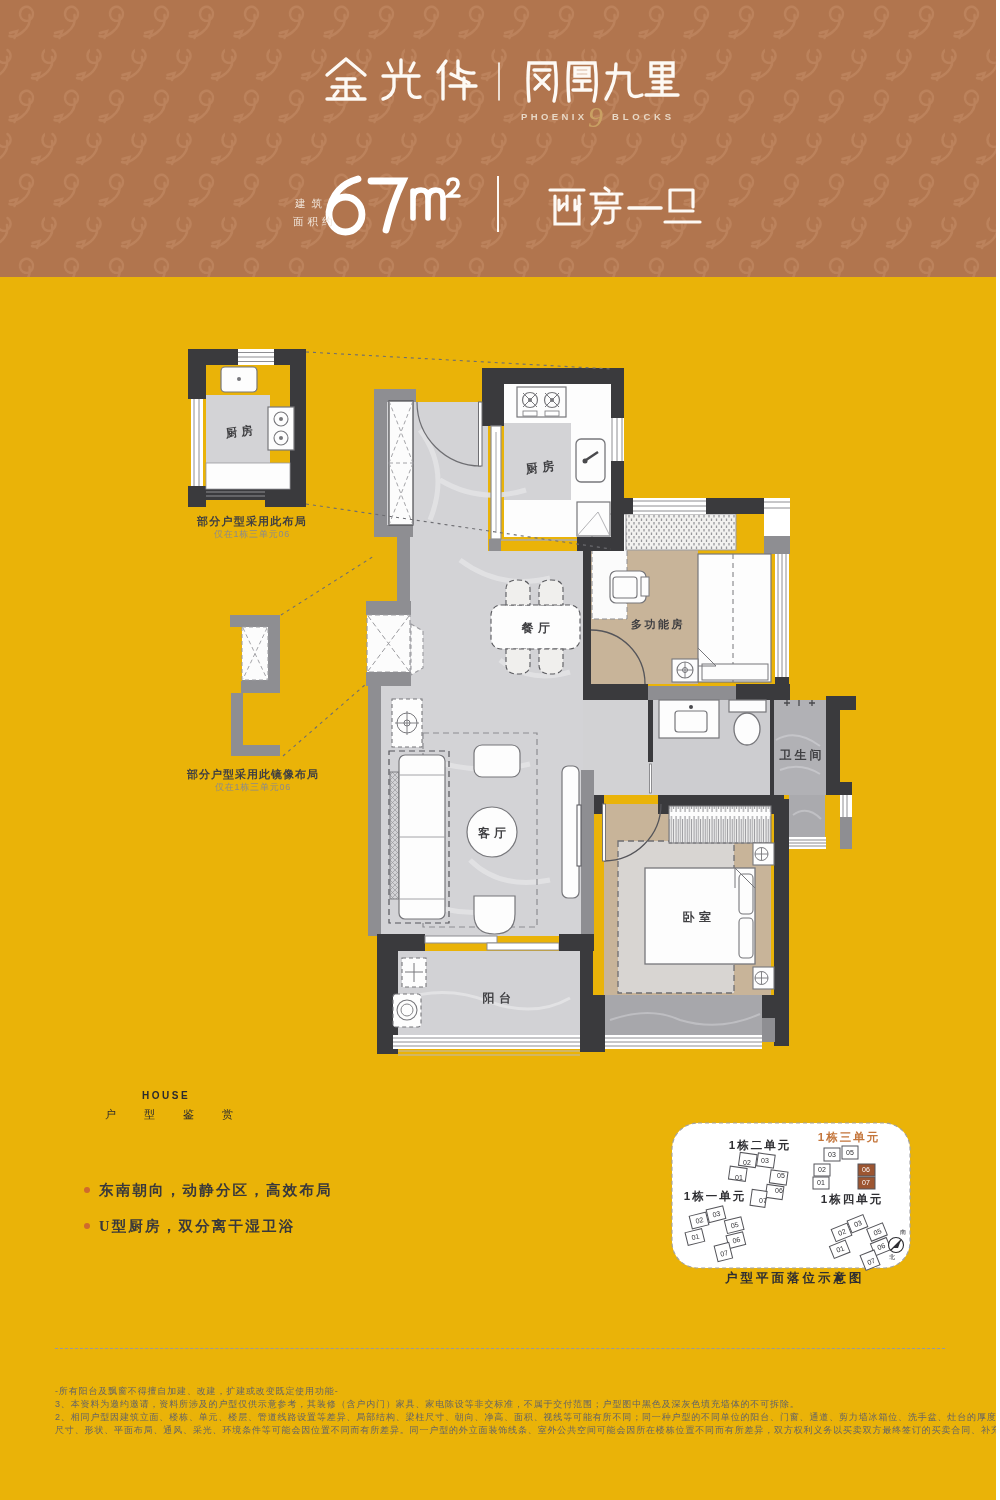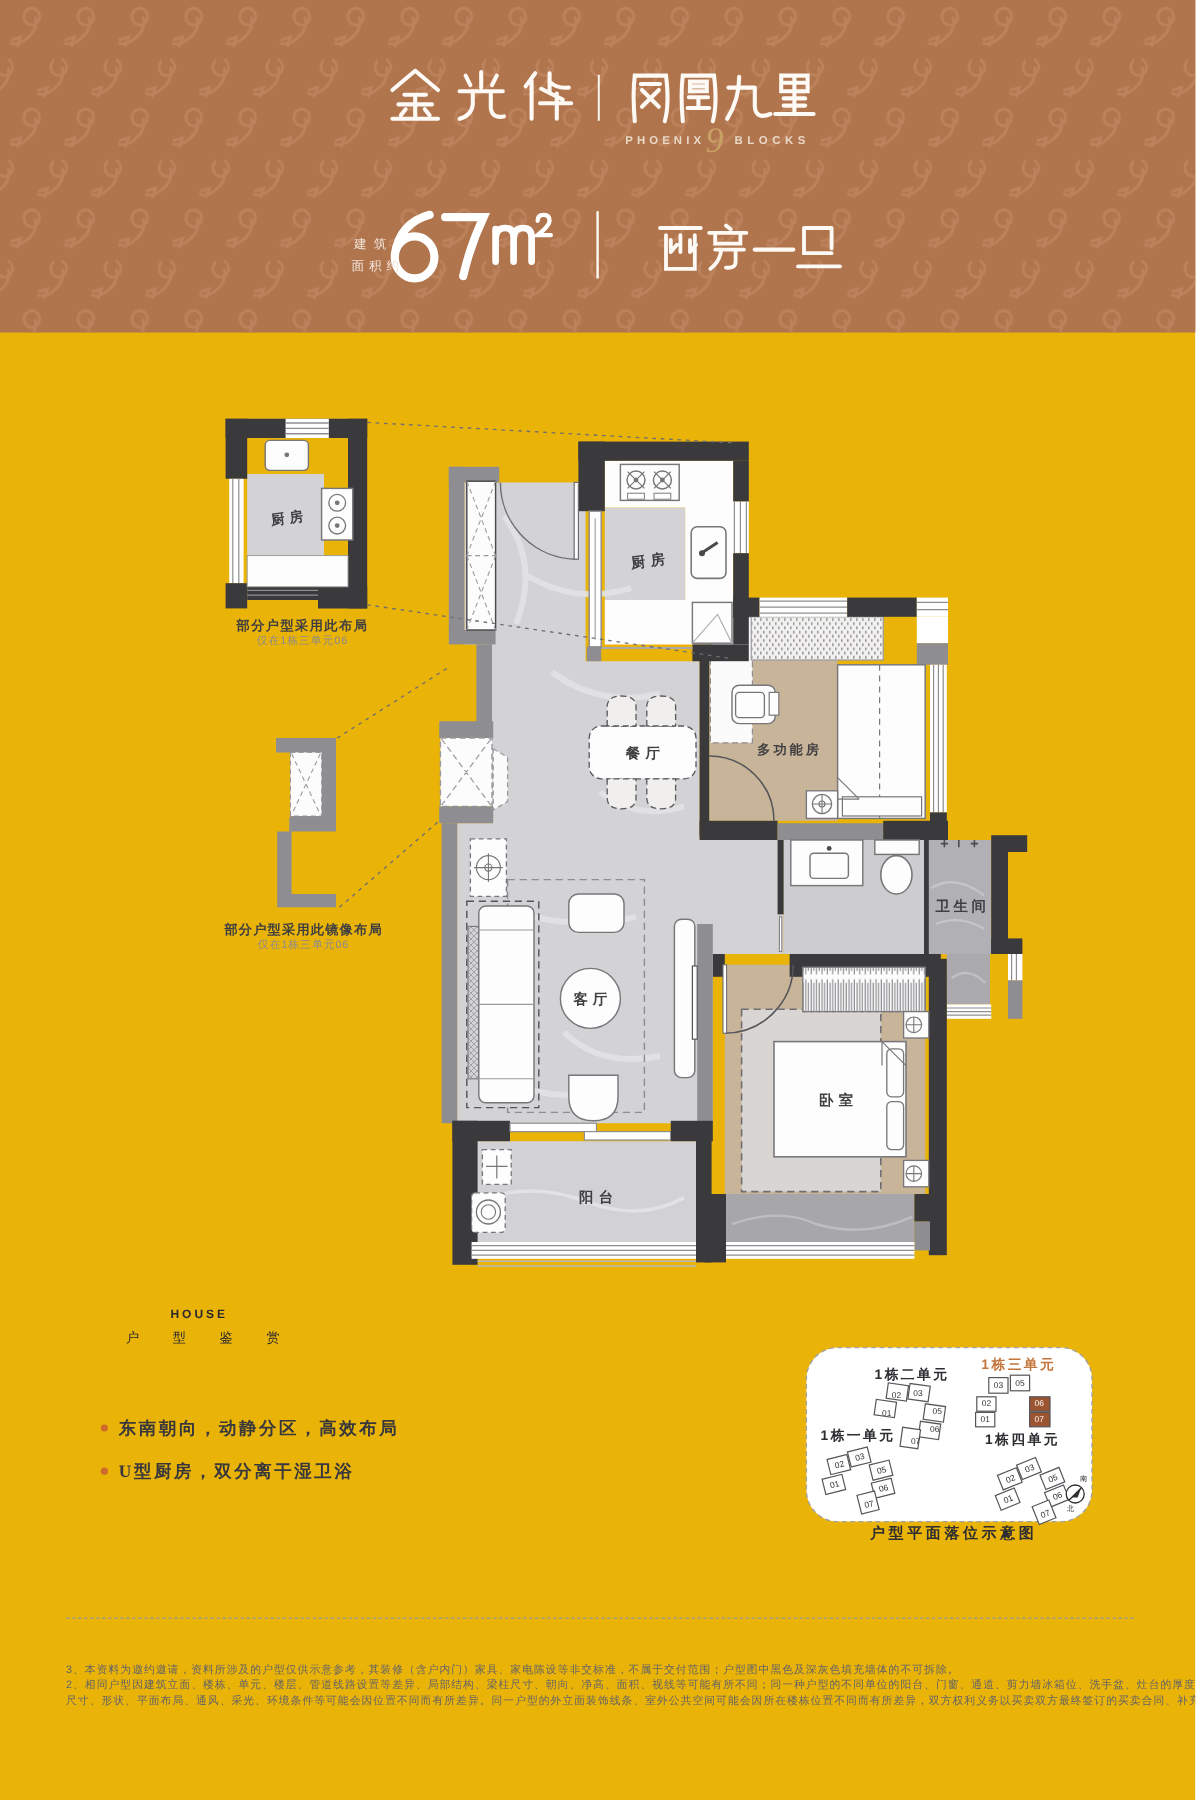--- a/index.html
+++ b/index.html
@@ -612,18 +612,19 @@
 </g>
 
 <text x="75" y="172" font-size="12.5" font-weight="bold" fill="#2e2e32" letter-spacing="3">户型平面落位示意图</text>
 <path d="M184,171 L192,171 L188,164 Z" fill="#2e2e32"></path>
 </g>
 </svg>
 
 <div class="abs" style="left:55px;top:1348px;width:890px;border-top:1.5px dashed #98989c;"></div>
 
 <div class="abs" style="left:55px;top:1385px;width:900px;font-size:9px;color:#636367;letter-spacing:0.85px;line-height:13px;white-space:nowrap;">
+<div>-所有阳台及飘窗不得擅自加建、改建，扩建或改变既定使用功能-</div>
 <div>3、本资料为邀约邀请，资料所涉及的户型仅供示意参考，其装修（含户内门）家具、家电陈设等非交标准，不属于交付范围；户型图中黑色及深灰色填充墙体的不可拆除。</div>
 <div>2、相同户型因建筑立面、楼栋、单元、楼层、管道线路设置等差异、局部结构、梁柱尺寸、朝向、净高、面积、视线等可能有所不同；同一种户型的不同单位的阳台、门窗、通道、剪力墙冰箱位、洗手盆、灶台的厚度尺寸位置等可能不同、每一单位的精确面积、</div>
 <div>尺寸、形状、平面布局、通风、采光、环境条件等可能会因位置不同而有所差异。同一户型的外立面装饰线条、室外公共空间可能会因所在楼栋位置不同而有所差异，双方权利义务以买卖双方最终签订的买卖合同、补充协议附件等书面文件及实际交付为准。</div>
 </div>
 
 </div>
 
 </body></html>

